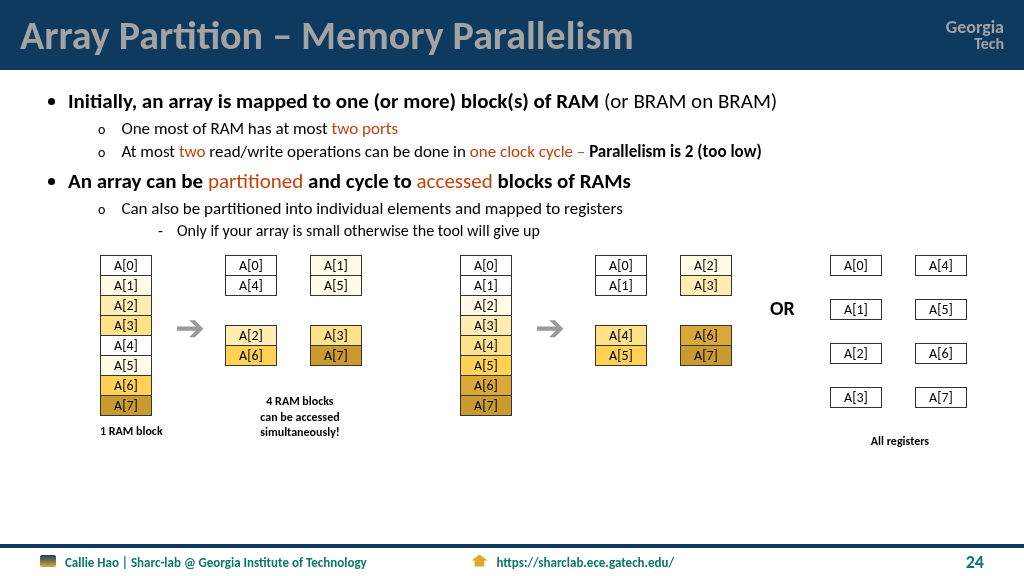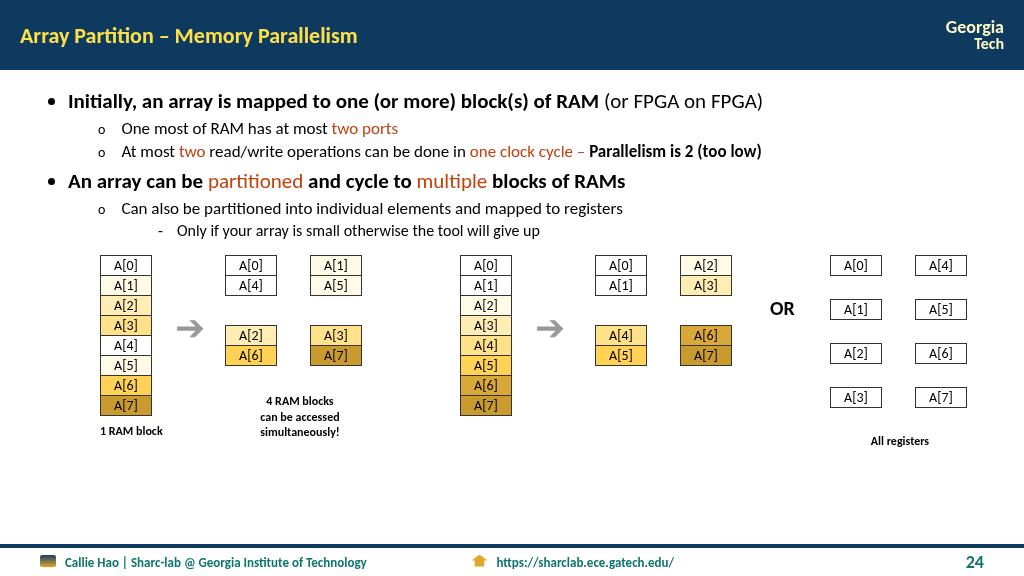--- a/index.html
+++ b/index.html
@@ -1,19 +1,19 @@
 <!DOCTYPE html>
 <html><head>
 <meta charset="utf-8">
 <style>
   * { margin:0; padding:0; box-sizing:border-box; }
   body { width:1024px; height:576px; font-family:Calibri,Arial,sans-serif; background:#fff; position:relative; overflow:hidden; }
   .header { background:#0f3a5f; height:70px; display:flex; align-items:center; justify-content:space-between; padding:0 20px; }
-  .title { color:#fde047; font-size:22px; font-weight:bold; }
-  .logo { color:#fef9c3; text-align:right; line-height:1; }
+  .title { color:#a3a3a3; font-size:40px; font-weight:bold; }
+  .logo { color:#a3a3a3; text-align:right; line-height:1; }
   .logo .l1 { font-size:18px; font-weight:bold; display:block; }
   .logo .l2 { font-size:16px; font-weight:bold; }
   .content { padding:18px 40px 0 40px; }
   ul.b1 { list-style:disc; margin-left:28px; }
   ul.b1 > li { font-size:21px; margin-bottom:6px; font-weight:bold; }
   ul.b1 > li .norm { font-weight:normal; }
   ul.b2 { list-style:none; margin-left:30px; margin-top:4px; }
   ul.b2 > li { font-size:17px; font-weight:normal; margin-bottom:2px; }
   ul.b2 > li::before { content:"o"; margin-right:16px; font-size:14px; }
   ul.b3 { list-style:none; margin-left:60px; margin-top:2px; }
@@ -39,28 +39,28 @@
   <div class="title">Array Partition – Memory Parallelism</div>
   <div class="logo">
     <span class="l1">Georgia</span>
     <span class="l2">Tech</span>
   </div>
 </div>
 
 <div class="content">
   <ul class="b1">
     <li>
-      <span>Initially, an array is mapped to one (or more) block(s) of RAM </span><span class="norm">(or FPGA on FPGA)</span>
+      <span>Initially, an array is mapped to one (or more) block(s) of RAM </span><span class="norm">(or BRAM on BRAM)</span>
       <ul class="b2">
         <li><span>One most of RAM has at most </span><span class="hl">two ports</span></li>
         <li><span>At most </span><span class="hl">two</span><span> read/write operations can be done in </span><span class="hl">one clock cycle – </span><b>Parallelism is 2 (too low)</b></li>
       </ul>
     </li>
     <li>
-      <span>An array can be </span><span class="hl">partitioned</span><span> and cycle to </span><span class="hl">multiple</span><span> blocks of RAMs</span>
+      <span>An array can be </span><span class="hl">partitioned</span><span> and cycle to </span><span class="hl">accessed</span><span> blocks of RAMs</span>
       <ul class="b2">
         <li><span>Can also be partitioned into individual elements and mapped to registers</span>
           <ul class="b3">
               <li><span>Only if your array is small otherwise the tool will give up</span></li>
             </ul>
         </li>
       </ul>
     </li>
   </ul>
 

